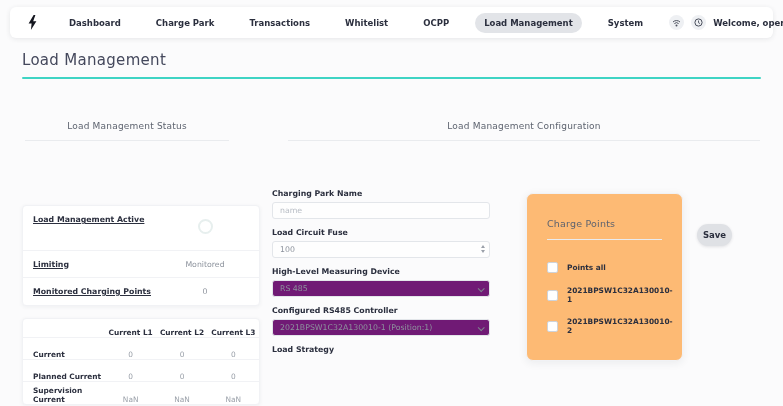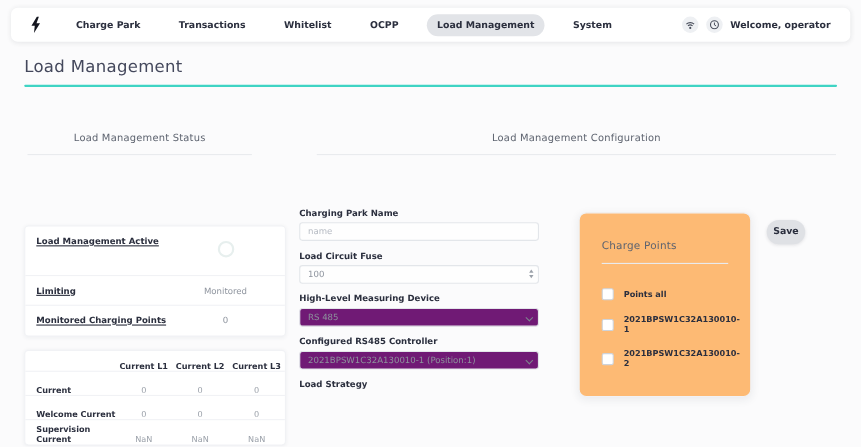--- a/index.html
+++ b/index.html
@@ -107,36 +107,37 @@
   .cp-title { font-size:9.5px; color:#5d636f; letter-spacing:.2px; }
   .cp-rule { border-bottom:1px solid #e9ebee; margin-top:10px; margin-bottom:22px; }
   .cp-row { display:flex; align-items:center; gap:9px; margin-bottom:13px; cursor:pointer; }
   .checkbox {
     width:11px; height:11px; border:1px solid #ced3da; border-radius:2px; background:#fff;
     flex:0 0 auto;
   }
   .cp-label { font-size:7.4px; font-weight:700; color:#2b2f3e; }
   
   .save-btn {
-    position:absolute; left:697px; top:200px; width:35px; height:22px;
+    position:absolute; left:697px; top:224px; width:35px; height:22px;
     border:none; border-radius:11px; background:#dfe1e5; color:#2b2f3e;
     font-size:8.5px; font-weight:700; font-family:inherit; cursor:pointer;
     box-shadow:0 1px 3px rgba(40,45,60,.12);
   }
   svg { display:block; }
 </style>
 </head>
 <body>
 
 <header class="navbar">
   <span class="logo">
     <svg width="9" height="15" viewBox="0 0 9 15">
         <path d="M5.6 0 0.6 8.4 3.6 8.4 2.9 15 8.4 6.2 5.2 6.2 7.4 0Z" fill="#14161f"></path>
       </svg>
   </span>
+  <span class="nav-item">Dashboard</span>
   <span class="nav-item">Charge Park</span>
   <span class="nav-item">Transactions</span>
   <span class="nav-item">Whitelist</span>
   <span class="nav-item">OCPP</span>
   <span class="nav-item active">Load Management</span>
   <span class="nav-item">System</span>
   <span class="nav-right">
     <span class="icon-btn">
       <svg width="9" height="8" viewBox="0 0 9 8">
         <path d="M1 3 A5 5 0 0 1 8 3" fill="none" stroke="#4a4f5c" stroke-width="1"></path>
@@ -190,21 +191,21 @@
     <span class="t-cell">Current L2</span>
     <span class="t-cell">Current L3</span>
   </div>
   <div class="t-row">
     <span class="t-label">Current</span>
     <span class="t-cell">0</span>
     <span class="t-cell">0</span>
     <span class="t-cell">0</span>
   </div>
   <div class="t-row">
-    <span class="t-label">Welcome Current</span>
+    <span class="t-label">Planned Current</span>
     <span class="t-cell">0</span>
     <span class="t-cell">0</span>
     <span class="t-cell">0</span>
   </div>
   <div class="t-row">
     <span class="t-label">Supervision Current</span>
     <span class="t-cell">NaN</span>
     <span class="t-cell">NaN</span>
     <span class="t-cell">NaN</span>
   </div>

